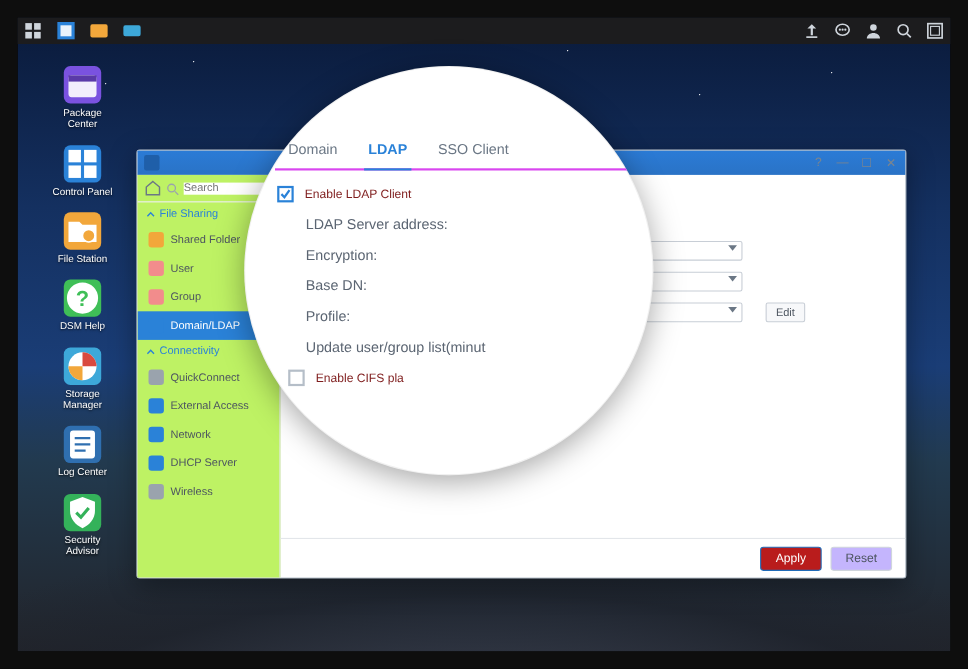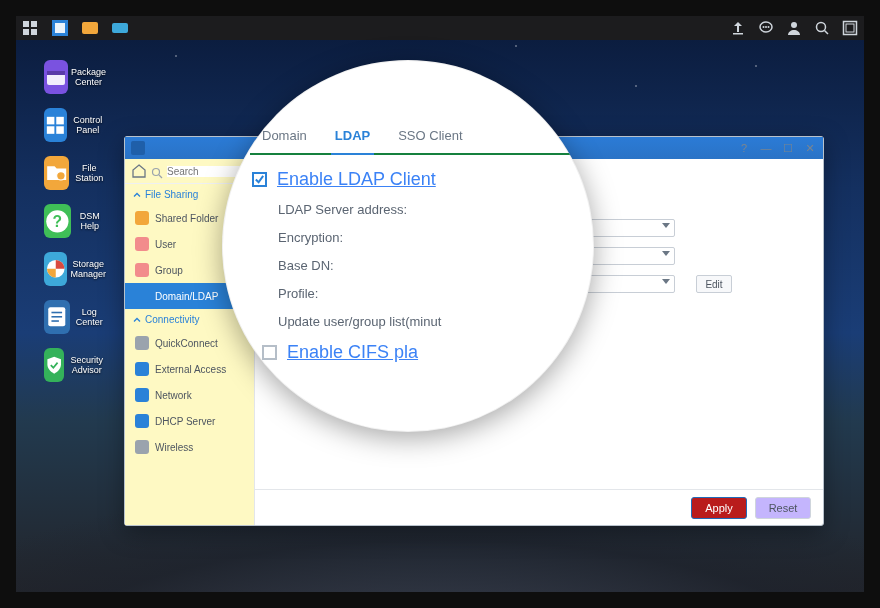--- a/index.html
+++ b/index.html
@@ -10,34 +10,34 @@
 
 
 .taskbar { position:absolute; top:0; left:0; right:0; height:24px; background:#1c1c1e; display:flex; align-items:center; padding:0 6px; }
 .tb-left { display:flex; gap:14px; align-items:center; }
 .tb-right { margin-left:auto; display:flex; gap:12px; align-items:center; }
 .tb-ico { width:16px; height:16px; display:flex; align-items:center; justify-content:center; }
 .tb-ico svg { width:16px; height:16px; }
 
 
 .dicons { position:absolute; left:28px; top:44px; display:flex; flex-direction:column; gap:14px; }
-.dicon { width:62px; display:flex; flex-direction:row; align-items:center; gap:3px; cursor:pointer; }
+.dicon { width:62px; display:flex; flex-direction:column; align-items:center; gap:3px; cursor:pointer; }
 .dicon .glyph { width:34px; height:34px; border-radius:6px; display:flex; align-items:center; justify-content:center; }
 .dicon .label { color:#fff; font-size:9px; text-align:center; line-height:1.15; text-shadow:0 1px 2px rgba(0,0,0,.8); white-space:pre-line; }
 
 
 .win { position:absolute; left:108px; top:120px; width:700px; height:390px; background:#fff; border:1px solid #b8c2cc; border-radius:3px; box-shadow:0 6px 24px rgba(0,0,0,.35); display:flex; flex-direction:column; }
 .win-title { height:22px; background:linear-gradient(#2b7bd6,#2a73c6); display:flex; align-items:center; padding:0 6px; }
 .win-title .ico { width:14px; height:14px; background:#1f5fa9; border-radius:2px; margin-right:6px; }
 .win-ctrls { position:absolute; right:6px; top:4px; display:flex; gap:8px; }
 .win-ctrls span { width:14px; height:14px; display:flex; align-items:center; justify-content:center; color:#7a8590; font-size:11px; cursor:pointer; }
 .win-body { flex:1; display:flex; min-height:0; }
 
 
-.sidebar { width:130px; border-right:1px solid #e3e6ea; display:flex; flex-direction:column; background:#fef9c3; overflow:hidden; }
+.sidebar { width:130px; border-right:1px solid #e3e6ea; display:flex; flex-direction:column; background:#bef264; overflow:hidden; }
 .side-search { display:flex; align-items:center; gap:4px; padding:4px 6px; border-bottom:1px solid #eef0f3; }
 .side-search .home { width:16px; height:16px; display:flex; align-items:center; justify-content:center; color:#6b7785; }
 .side-search input { flex:1; border:none; outline:none; font-size:10px; color:#555; width:20px; }
 .side-search .mag { width:12px; height:12px; color:#9aa3ad; }
 .section-h { display:flex; align-items:center; gap:4px; padding:5px 8px; font-size:10px; color:#2a82d8; cursor:pointer; }
 .section-h .chev { width:8px; height:8px; }
 .side-item { display:flex; align-items:center; gap:6px; padding:6px 10px; font-size:10px; color:#4d5560; cursor:pointer; }
 .side-item.active { background:#2a82d8; color:#fff; }
 .side-item .ic { width:14px; height:14px; border-radius:3px; flex:none; display:flex; align-items:center; justify-content:center; }
 
@@ -48,30 +48,30 @@
 .dropdown .arr { position:absolute; right:4px; top:3px; width:0;height:0;border-left:4px solid transparent;border-right:4px solid transparent;border-top:5px solid #6b7785; }
 .editbtn { position:absolute; height:18px; width:36px; border:1px solid #c8ced6; border-radius:2px; background:#f7f8fa; font-size:10px; color:#4d5560; display:flex; align-items:center; justify-content:center; cursor:pointer; }
 .footer { height:36px; border-top:1px solid #e3e6ea; display:flex; align-items:center; justify-content:flex-end; gap:8px; padding:0 12px; }
 .btn { height:22px; min-width:56px; padding:0 12px; border-radius:3px; font-size:11px; display:flex; align-items:center; justify-content:center; cursor:pointer; }
 .btn.primary { background:#b91c1c; color:#fff; border:1px solid #206bb8; }
 .btn.secondary { background:#c4b5fd; color:#4d5560; border:1px solid #cfd5dc; }
 
 
 .zoom { position:absolute; left:206px; top:44px; width:372px; height:372px; border-radius:50%; background:#fff; box-shadow:0 6px 28px rgba(0,0,0,.35), inset 0 0 0 1px rgba(0,0,0,.06); overflow:hidden; }
 .zoom-inner { position:absolute; left:28px; right:20px; top:64px; bottom:20px; }
-.ztabs { display:flex; gap:24px; padding:0 10px 6px; border-bottom:2px solid #15803d; }
+.ztabs { display:flex; gap:24px; padding:0 10px 6px; border-bottom:2px solid #d946ef; }
 .ztab { font-size:13px; color:#6b7785; padding:4px 2px; cursor:pointer; position:relative; }
 .ztab.active { color:#2a82d8; font-weight:600; }
 .ztab.active::after { content:""; position:absolute; left:-2px; right:-2px; bottom:-8px; height:2px; background:#2a82d8; }
 .zbody { padding:14px 2px 0; }
 .zrow { display:flex; align-items:center; gap:10px; margin-bottom:12px; }
 .zchk { width:15px; height:15px; border:2px solid #2a82d8; display:flex; align-items:center; justify-content:center; flex:none; }
 .zchk svg { width:11px; height:11px; }
 .zchk.empty { border-color:#b5bec8; }
-.zlabel { font-size:18px; color:#3b82f6;text-decoration:underline; }
+.zlabel { font-size:11px; color:#7f1d1d; }
 .indent { margin-left:26px; font-size:13px; color:#5b6572; margin-bottom:13px; }
 </style>
 </head>
 <body>
 
 <div class="frame">
   <div class="stars"></div>
   <div class="clouds"></div>
 
   <div class="taskbar">

